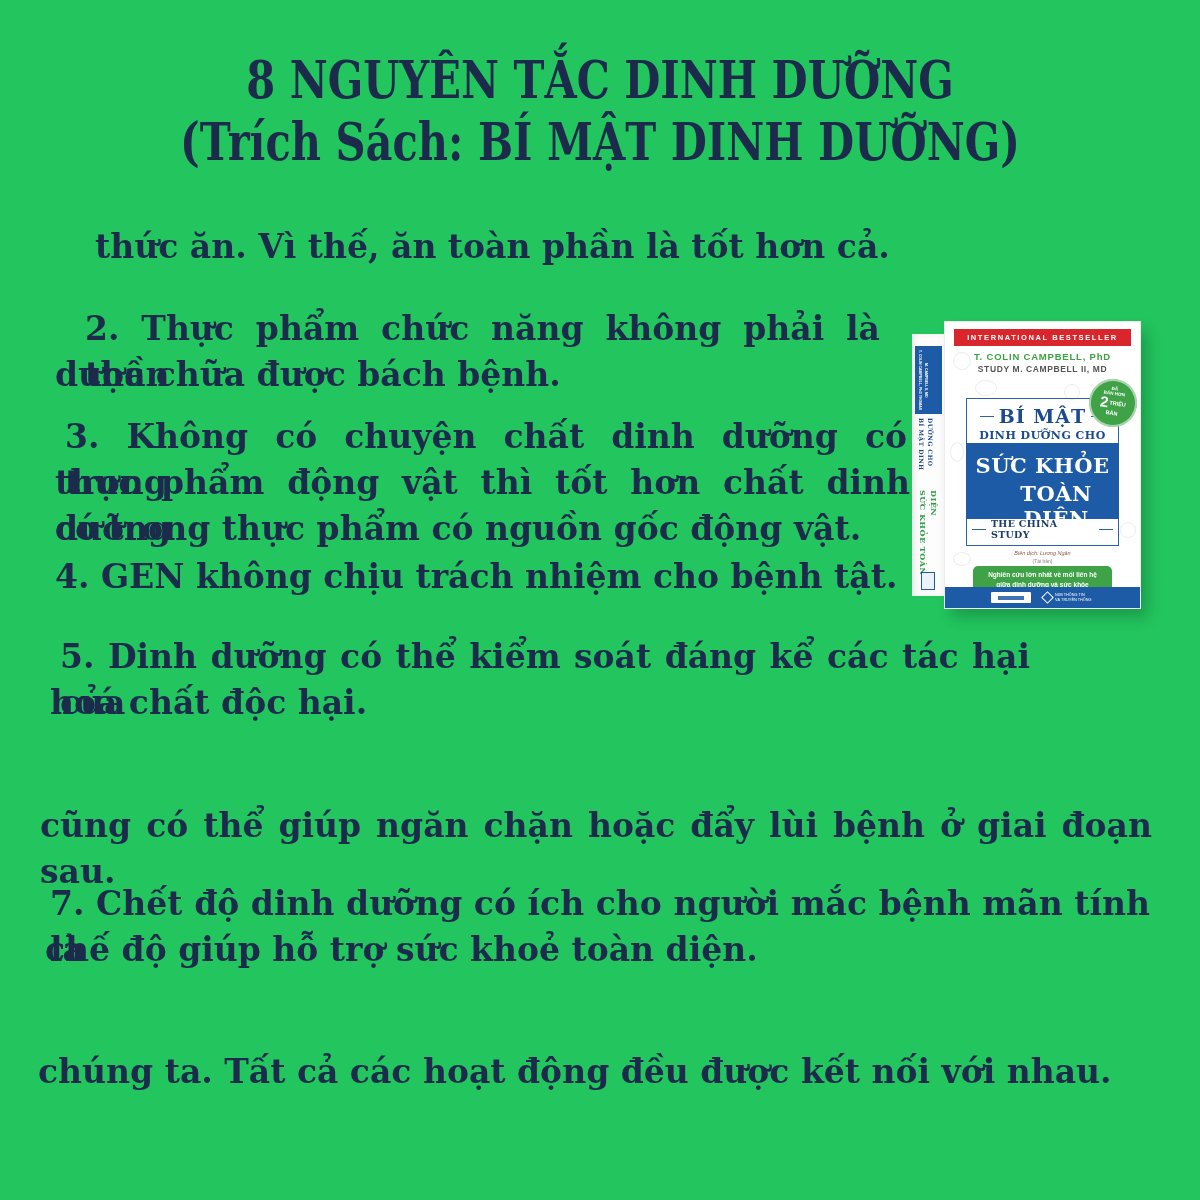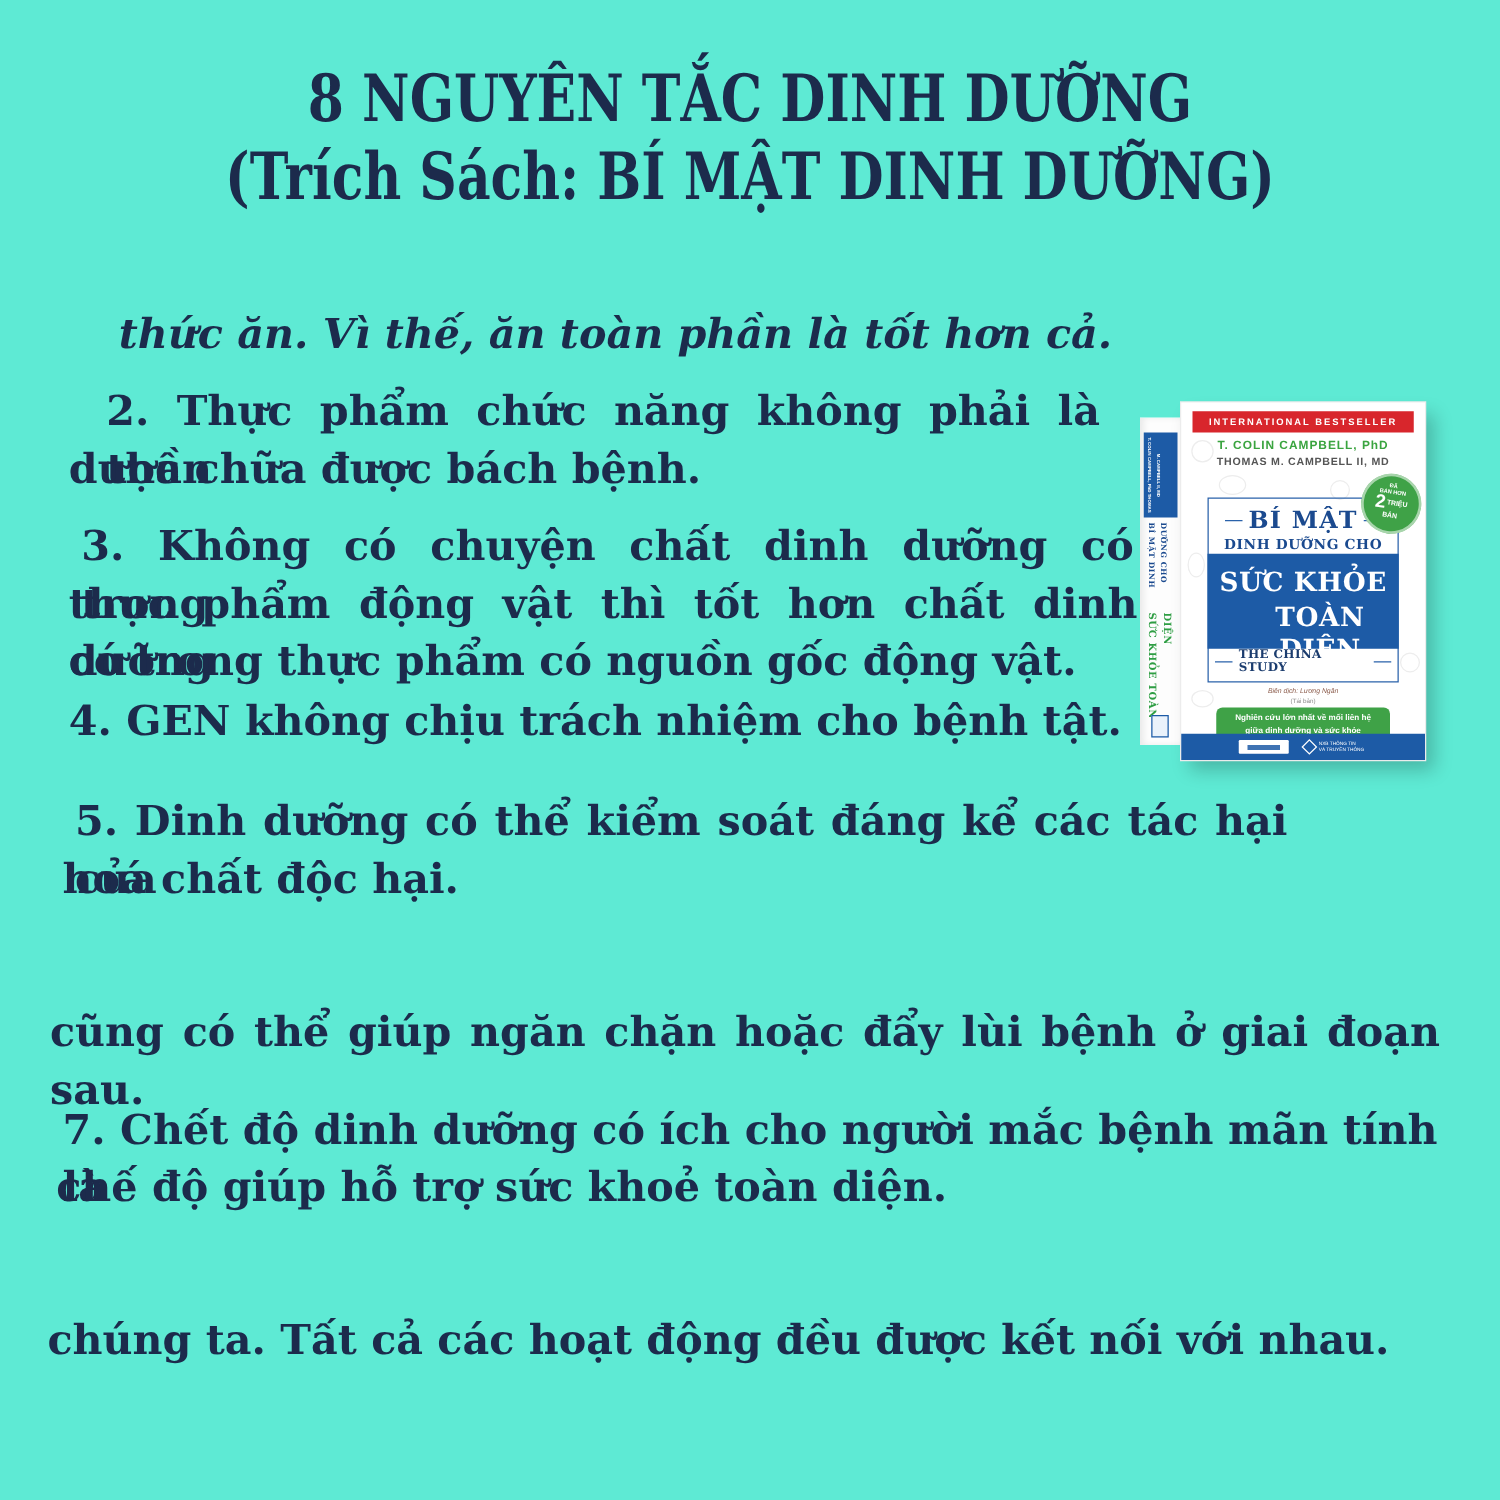--- a/index.html
+++ b/index.html
@@ -1,32 +1,32 @@
 <!DOCTYPE html>
 <html><head>
 <meta charset="utf-8">
 <style>
   html,body{margin:0;padding:0;background:#ffffff;}
-  .page{position:relative;width:1200px;height:1200px;background:#5eead4;overflow:hidden;
+  .page{position:relative;width:1200px;height:1200px;background:#22c55e;overflow:hidden;
         font-family:"DejaVu Serif",serif;color:#1c2b4c;}
 
   
   .title-line{position:absolute;left:0;width:1200px;text-align:center;
               font-weight:bold;font-size:52px;line-height:60px;
               transform:scaleX(0.80);transform-origin:center;white-space:nowrap;}
   .title-1{top:50px;}
   .title-2{top:112px;}
 
   
   .pline{position:absolute;font-weight:bold;font-size:33px;line-height:46px;
          color:#1c2b4c;white-space:normal;}
   .just{text-align:justify;text-align-last:justify;}
 
   .p1l1{top:190px;left:55px;width:1085px;}
-  .p1l2{top:244px;left:95px;font-style:italic;}
+  .p1l2{top:224px;left:95px;}
   .p2l1{top:306px;left:85px;width:795px;}
   .p2l2{top:352px;left:55px;}
   .p3l1{top:414px;left:65px;width:842px;}
   .p3l2{top:460px;left:55px;width:855px;}
   .p3l3{top:506px;left:55px;}
   .p4l1{top:554px;left:55px;}
   .p5l1{top:634px;left:60px;width:970px;}
   .p5l2{top:680px;left:50px;}
   .p6l1{top:757px;left:40px;width:1110px;}
   .p6l2{top:803px;left:40px;width:1112px;}
@@ -143,21 +143,21 @@
     <div class="front">
       <div class="doodle" style="top:30px;left:8px;width:16px;height:16px;"></div>
       <div class="doodle" style="top:58px;left:30px;width:20px;height:14px;"></div>
       <div class="doodle" style="top:62px;right:60px;width:14px;height:14px;"></div>
       <div class="doodle" style="top:120px;left:5px;width:12px;height:18px;"></div>
       <div class="doodle" style="top:200px;right:4px;width:14px;height:14px;"></div>
       <div class="doodle" style="top:230px;left:8px;width:16px;height:12px;"></div>
 
       <div class="banner">INTERNATIONAL BESTSELLER</div>
       <div class="author1">T. COLIN CAMPBELL, PhD</div>
-      <div class="author2">THOMAS M. CAMPBELL II, MD</div>
+      <div class="author2">STUDY M. CAMPBELL II, MD</div>
 
       <div class="badge">
         <div class="b1">ĐÃ</div>
         <div class="b2">BÁN HƠN</div>
         <div class="brow">
           <span class="big2">2</span>
           <span class="b3">TRIỆU</span>
         </div>
         <div class="b4">BẢN</div>
       </div>

